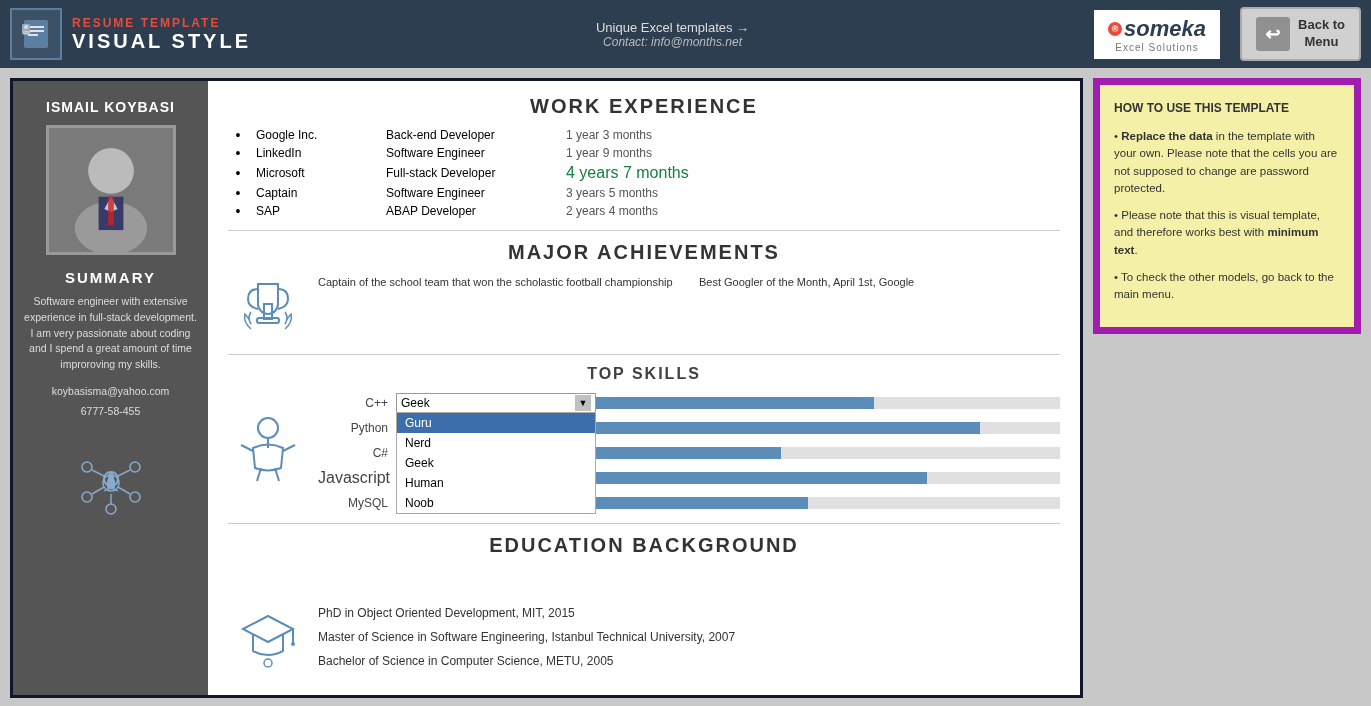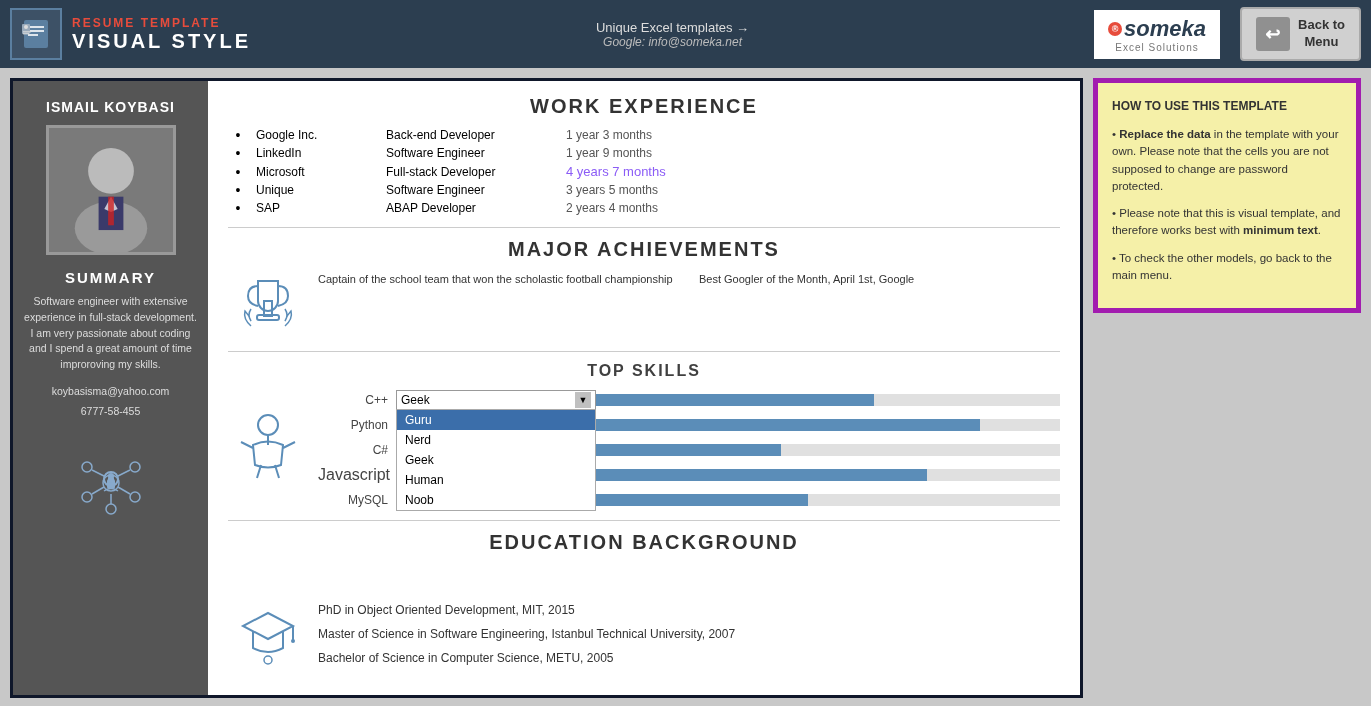--- a/index.html
+++ b/index.html
@@ -22,21 +22,21 @@
         <rect x="3" y="15" width="6" height="1.5" fill="#ddd" opacity="0.7"></rect>
       </svg>
     </div>
     <div style="display:flex; flex-direction:column;">
       <span style="color:#e74c3c; font-size:12px; font-weight:bold; letter-spacing:2px;">RESUME TEMPLATE</span>
       <span style="color:#fff; font-size:20px; font-weight:bold; letter-spacing:3px;">VISUAL STYLE</span>
     </div>
   </div>
   <div style="flex:1; display:flex; flex-direction:column; align-items:center; justify-content:center;">
     <span style="color:#ddd; font-size:13px; cursor:pointer;">Unique Excel templates →</span>
-    <span style="color:#bbb; font-size:12px; font-style:italic;">Google: info@someka.net</span>
+    <span style="color:#bbb; font-size:12px; font-style:italic;">Contact: info@months.net</span>
   </div>
   <div style="background:#fff; padding:6px 14px; display:flex; flex-direction:column; align-items:center; justify-content:center; align-self:center;">
     <div style="display:flex; align-items:center; gap:2px;">
       <span style="background:#e74c3c; color:#fff; border-radius:50%; width:14px; height:14px; font-size:9px; display:inline-flex; align-items:center; justify-content:center; font-weight:bold;">®</span>
       <span style="font-size:22px; font-weight:bold; color:#2c3e50; font-style:italic;">someka</span>
     </div>
     <span style="font-size:10px; color:#777; letter-spacing:1px;">Excel Solutions</span>
   </div>
   <div style="display:flex; align-items:center; margin-left:10px;">
     <button style="background:#d0d0d0; border:2px solid #aaa; border-radius:4px; padding:8px 14px; display:flex; align-items:center; gap:8px; cursor:pointer; font-size:13px; font-weight:bold; color:#333;">
@@ -112,25 +112,25 @@
               <tr>
     <td style="width:20px; text-align:center; font-size:14px;">•</td>
     <td style="width:130px; font-size:12px; padding:2px 8px;">LinkedIn</td>
     <td style="width:180px; font-size:12px; padding:2px 8px;">Software Engineer</td>
     <td style="font-size:12px; padding:2px 8px; color:#555;">1 year 9 months</td>
   </tr>
               <tr>
     <td style="width:20px; text-align:center; font-size:14px;">•</td>
     <td style="width:130px; font-size:12px; padding:2px 8px;">Microsoft</td>
     <td style="width:180px; font-size:12px; padding:2px 8px;">Full-stack Developer</td>
-    <td style="font-size:13px; padding:2px 8px; color:#8b5cf6;">4 years 7 months</td>
-  </tr>
-              <tr>
-    <td style="width:20px; text-align:center; font-size:14px;">•</td>
-    <td style="width:130px; font-size:12px; padding:2px 8px;">Unique</td>
+    <td style="font-size:16px; padding:2px 8px; color:#15803d;">4 years 7 months</td>
+  </tr>
+              <tr>
+    <td style="width:20px; text-align:center; font-size:14px;">•</td>
+    <td style="width:130px; font-size:12px; padding:2px 8px;">Captain</td>
     <td style="width:180px; font-size:12px; padding:2px 8px;">Software Engineer</td>
     <td style="font-size:12px; padding:2px 8px; color:#555;">3 years 5 months</td>
   </tr>
               <tr>
     <td style="width:20px; text-align:center; font-size:14px;">•</td>
     <td style="width:130px; font-size:12px; padding:2px 8px;">SAP</td>
     <td style="width:180px; font-size:12px; padding:2px 8px;">ABAP Developer</td>
     <td style="font-size:12px; padding:2px 8px; color:#555;">2 years 4 months</td>
   </tr>
             </tbody>
@@ -260,21 +260,21 @@
               <div>PhD in Object Oriented Development, MIT, 2015</div>
               <div>Master of Science in Software Engineering, Istanbul Technical University, 2007</div>
               <div>Bachelor of Science in Computer Science, METU, 2005</div>
             </div>
         </div>
       </div>
 
     </div>
   </div>
 
-  <div style="width:268px; min-width:268px; background:#f5f0a8; border:5px solid #a21caf; padding:14px; font-size:12px; line-height:1.6; align-self:flex-start;">
+  <div style="width:268px; min-width:268px; background:#f5f0a8; border:7px solid #a21caf; padding:14px; font-size:12px; line-height:1.6; align-self:flex-start;">
     <div style="font-size:12px; font-weight:bold; text-transform:uppercase; margin-bottom:10px; color:#333;">HOW TO USE THIS TEMPLATE</div>
     <div id="howto-items">
         <div style="margin-bottom: 10px; color: rgb(51, 51, 51); font-size: 11.5px; line-height: 1.5;"><span>• </span><strong>Replace the data</strong> in the template with your own. Please note that the cells you are not supposed to change are password protected.</div>
         <div style="margin-bottom: 10px; color: rgb(51, 51, 51); font-size: 11.5px; line-height: 1.5;"><span>• </span>Please note that this is visual template, and therefore works best with <strong>minimum text</strong>.</div>
         <div style="margin-bottom: 10px; color: rgb(51, 51, 51); font-size: 11.5px; line-height: 1.5;"><span>• </span>To check the other models, go back to the main menu.</div>
       </div>
   </div>
 
 </div>
 

